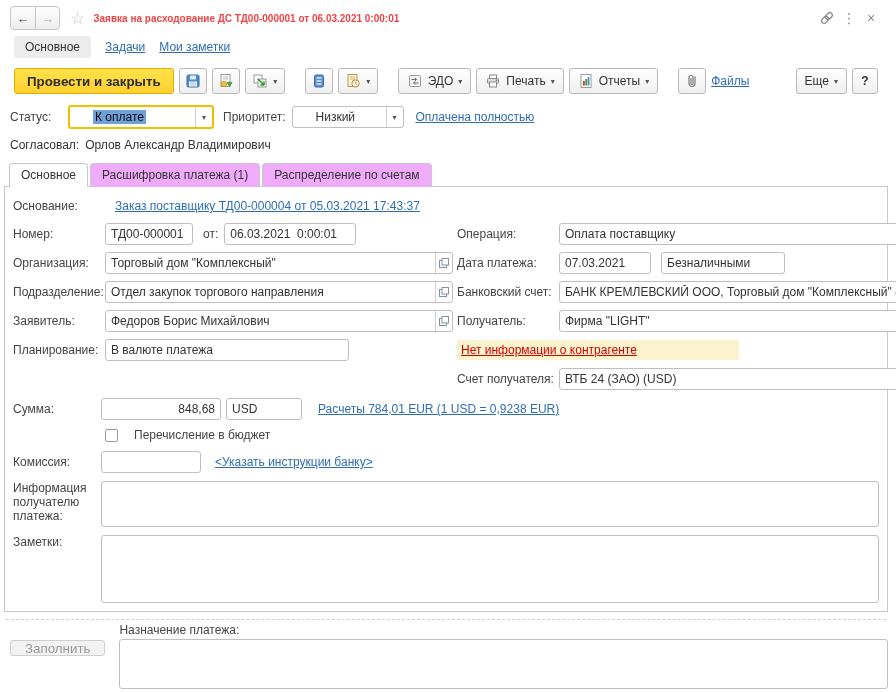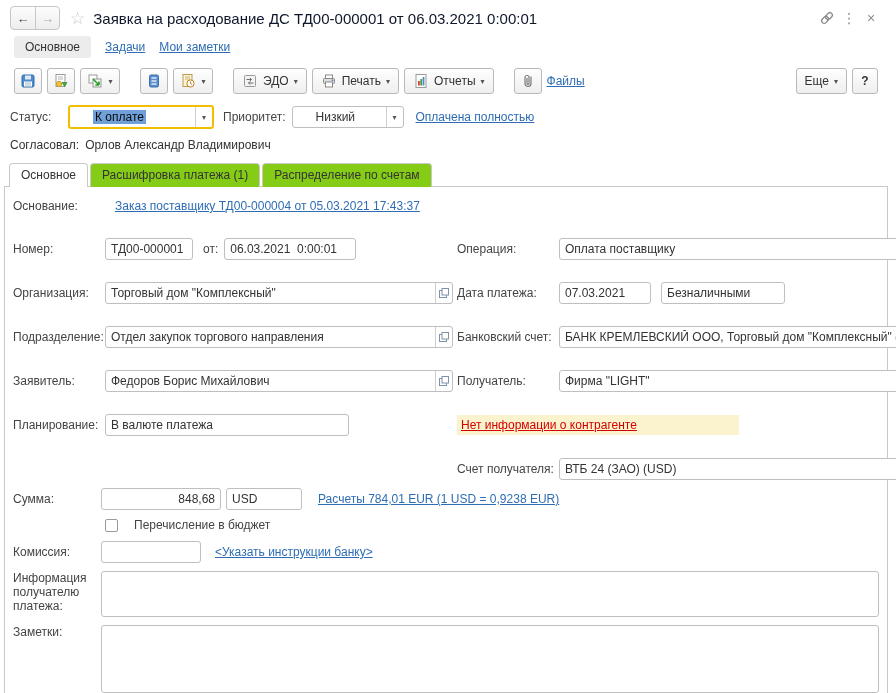--- a/index.html
+++ b/index.html
@@ -7,21 +7,21 @@
     font-family:"Liberation Sans","DejaVu Sans",sans-serif; font-size:12px; color:#333; }
   .wrap { padding:0 8px 0 4px; }
   .px6 { padding-left:6px; }
 
   
   .titlebar { display:flex; align-items:center; margin-top:5px; height:26px; padding:0 6px; }
   .navgroup { display:flex; border:1px solid #c6c6c6; border-radius:4px; overflow:hidden; background:linear-gradient(#fdfdfd,#ededed); }
   .navbtn { width:24px; height:22px; border:none; background:transparent; font-size:13px; cursor:pointer; color:#444; }
   .navbtn + .navbtn { border-left:1px solid #c6c6c6; color:#aaa; }
   .star { color:#c9c9c9; font-size:17px; margin:0 8px 0 10px; cursor:pointer; }
-  .wtitle { font-size:15px; font-weight:normal; color:#0f172a; white-space:nowrap; }
+  .wtitle { font-size:10px; font-weight:bold; color:#ef4444; white-space:nowrap; }
   .tspacer { flex:1; }
   .winbtn { width:22px; height:22px; border:none; background:transparent; color:#8a8a8a; font-size:14px; cursor:pointer; display:flex; align-items:center; justify-content:center; }
 
   
   .pagetabs { display:flex; align-items:center; gap:14px; margin-top:4px; padding:0 10px; height:24px; }
   .pagetab-active { background:#ececec; border-radius:3px; padding:4px 11px; color:#333; cursor:default; }
   a.navlink { color:#2e6db4; text-decoration:underline; cursor:pointer; }
 
   
   .toolbar { display:flex; align-items:center; gap:5px; margin-top:8px; padding:0 10px; height:28px; }
@@ -43,32 +43,32 @@
   .combo { display:flex; align-items:center; height:22px; border:1px solid #bfbfbf; border-radius:3px; background:#fff; cursor:pointer; }
   .combo .cval { flex:1; padding:0 23px; white-space:nowrap; overflow:hidden; }
   .combo .cbtn { width:17px; align-self:stretch; border-left:1px solid #cfcfcf; display:flex; align-items:center; justify-content:center; font-size:8px; color:#555; }
   .combo.focused { border:2px solid #f2bf00; height:24px; }
   .combo.focused .sel { background:#6fa0d8; color:#0a0a0a; padding:1px 2px; }
   .approvedrow { display:flex; gap:6px; margin-top:9px; height:16px; color:#333; }
 
   
   .formtabs { display:flex; margin-top:9px; padding-left:5px; position:relative; z-index:2; }
   .ftab { border:1px solid #c8c8c8; border-bottom:none; border-radius:4px 4px 0 0; padding:4px 11px 5px;
-    background:#84cc16; color:#333; cursor:pointer; margin-right:2px; white-space:nowrap; }
+    background:#f0abfc; color:#333; cursor:pointer; margin-right:2px; white-space:nowrap; }
   .ftab.active { background:#fff; position:relative; }
   .ftab.active::after { content:""; position:absolute; left:0; right:0; bottom:-1px; height:2px; background:#fff; }
 
   .panel { border:1px solid #c8c8c8; margin-top:-1px; padding:8px 8px 8px 8px; background:#fff; }
 
   .brow { display:flex; align-items:center; height:22px; }
   .flabel { color:#444; white-space:nowrap; }
   .basis-label { width:88px; }
 
   .fgrid { display:grid; grid-template-columns:88px 348px 98px 1fr; column-gap:4px; margin-top:2px; }
-  .fgrid > div { height:29px; display:flex; align-items:center;margin-top:15px; }
+  .fgrid > div { height:29px; display:flex; align-items:center; }
 
   .field { display:flex; align-items:center; height:22px; border:1px solid #bfbfbf; border-radius:3px; background:#fff; }
   .field .fval { flex:1; padding:0 5px; white-space:pre; overflow:hidden; }
   .openbtn { width:17px; align-self:stretch; border-left:1px solid #cfcfcf; display:flex; align-items:center; justify-content:center; cursor:pointer; }
   .grow { flex:1; }
 
   .warnbox { background:#fbf3cd; padding:3px 10px 3px 4px; }
   a.redlink { color:#d40000; text-decoration:underline; cursor:pointer; white-space:nowrap; }
   a.link { color:#2e6db4; text-decoration:underline; cursor:pointer; white-space:nowrap; }
 
@@ -118,20 +118,21 @@
       </button>
   </div>
 
   <div class="pagetabs">
     <span class="pagetab-active">Основное</span>
     <a class="navlink">Задачи</a>
     <a class="navlink">Мои заметки</a>
   </div>
 
   <div class="toolbar">
+    <button class="btn-yellow">Провести и закрыть</button>
 
     <button class="btn iconbtn">
       <svg width="16" height="16" viewBox="0 0 16 16">
         <rect x="2" y="2" width="12" height="12" rx="1.5" fill="#4f8bc9" stroke="#2f6ba9"></rect>
         <rect x="5" y="2.5" width="6" height="4" fill="#dfeaf6"></rect>
         <rect x="4" y="8.5" width="8" height="5" fill="#fff"></rect>
         <line x1="5" y1="10" x2="11" y2="10" stroke="#9db8d3"></line>
         <line x1="5" y1="12" x2="11" y2="12" stroke="#9db8d3"></line>
       </svg>
     </button>
@@ -420,15 +421,19 @@
     </div>
 
   </div>
 
   <div class="divider"></div>
 
   <div class="footrow">
     <div class="fillcol">
       <button class="btn-disabled">Заполнить</button>
     </div>
+    <div class="purposecol">
+      <div class="purposelabel">Назначение платежа:</div>
+      <div class="textarea" style="height:50px"></div>
+    </div>
   </div>
 
 </div>
 
 </body></html>

